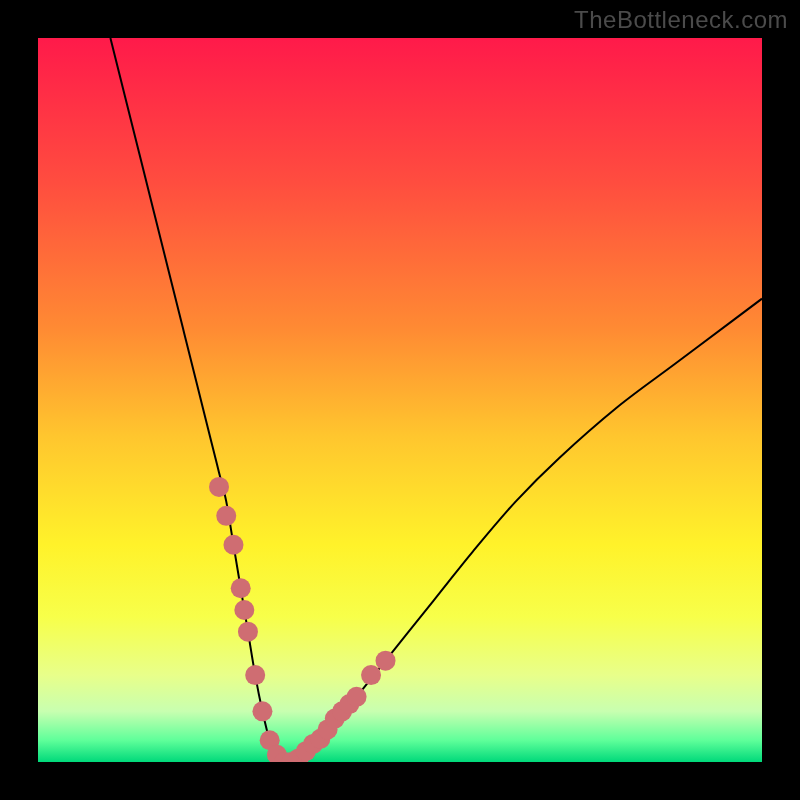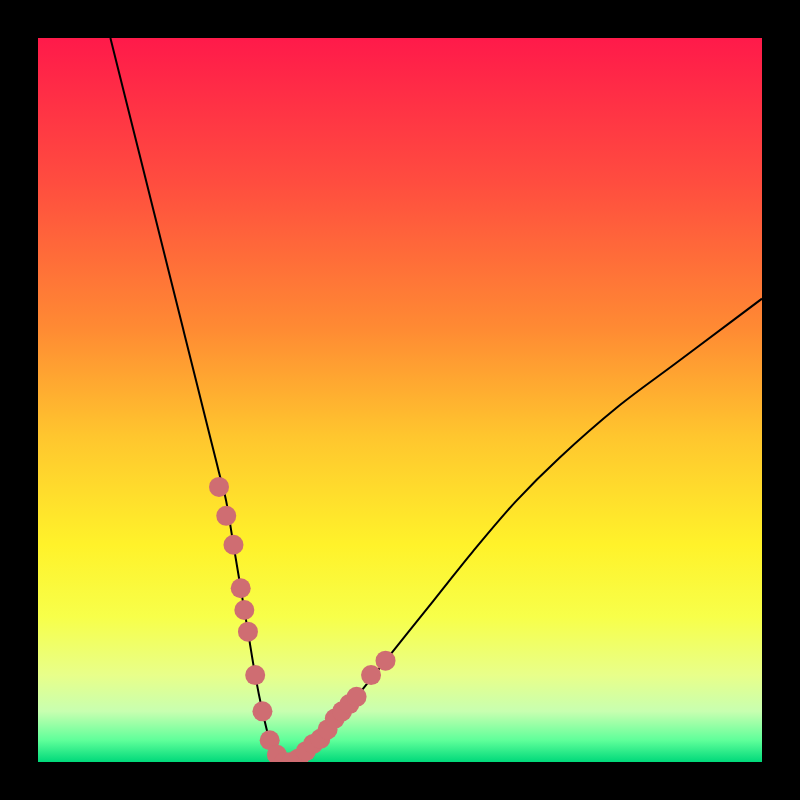--- a/index.html
+++ b/index.html
@@ -38,20 +38,21 @@
     display: block;
     width: 724px;
     height: 724px;
   }
 </style>
 </head>
 <body>
 
 <div class="frame">
 
+  <div class="watermark">TheBottleneck.com</div>
 
   <div class="plot-wrap">
     <svg id="chart-svg" viewBox="0 0 724 724" preserveAspectRatio="none">
       <defs>
         <linearGradient id="bg-grad" x1="0" y1="0" x2="0" y2="1">
             <stop offset="0%" stop-color="#ff1a4a"></stop>
             <stop offset="20%" stop-color="#ff4d3f"></stop>
             <stop offset="40%" stop-color="#ff8a33"></stop>
             <stop offset="55.00000000000001%" stop-color="#ffc62e"></stop>
             <stop offset="70%" stop-color="#fff22a"></stop>

